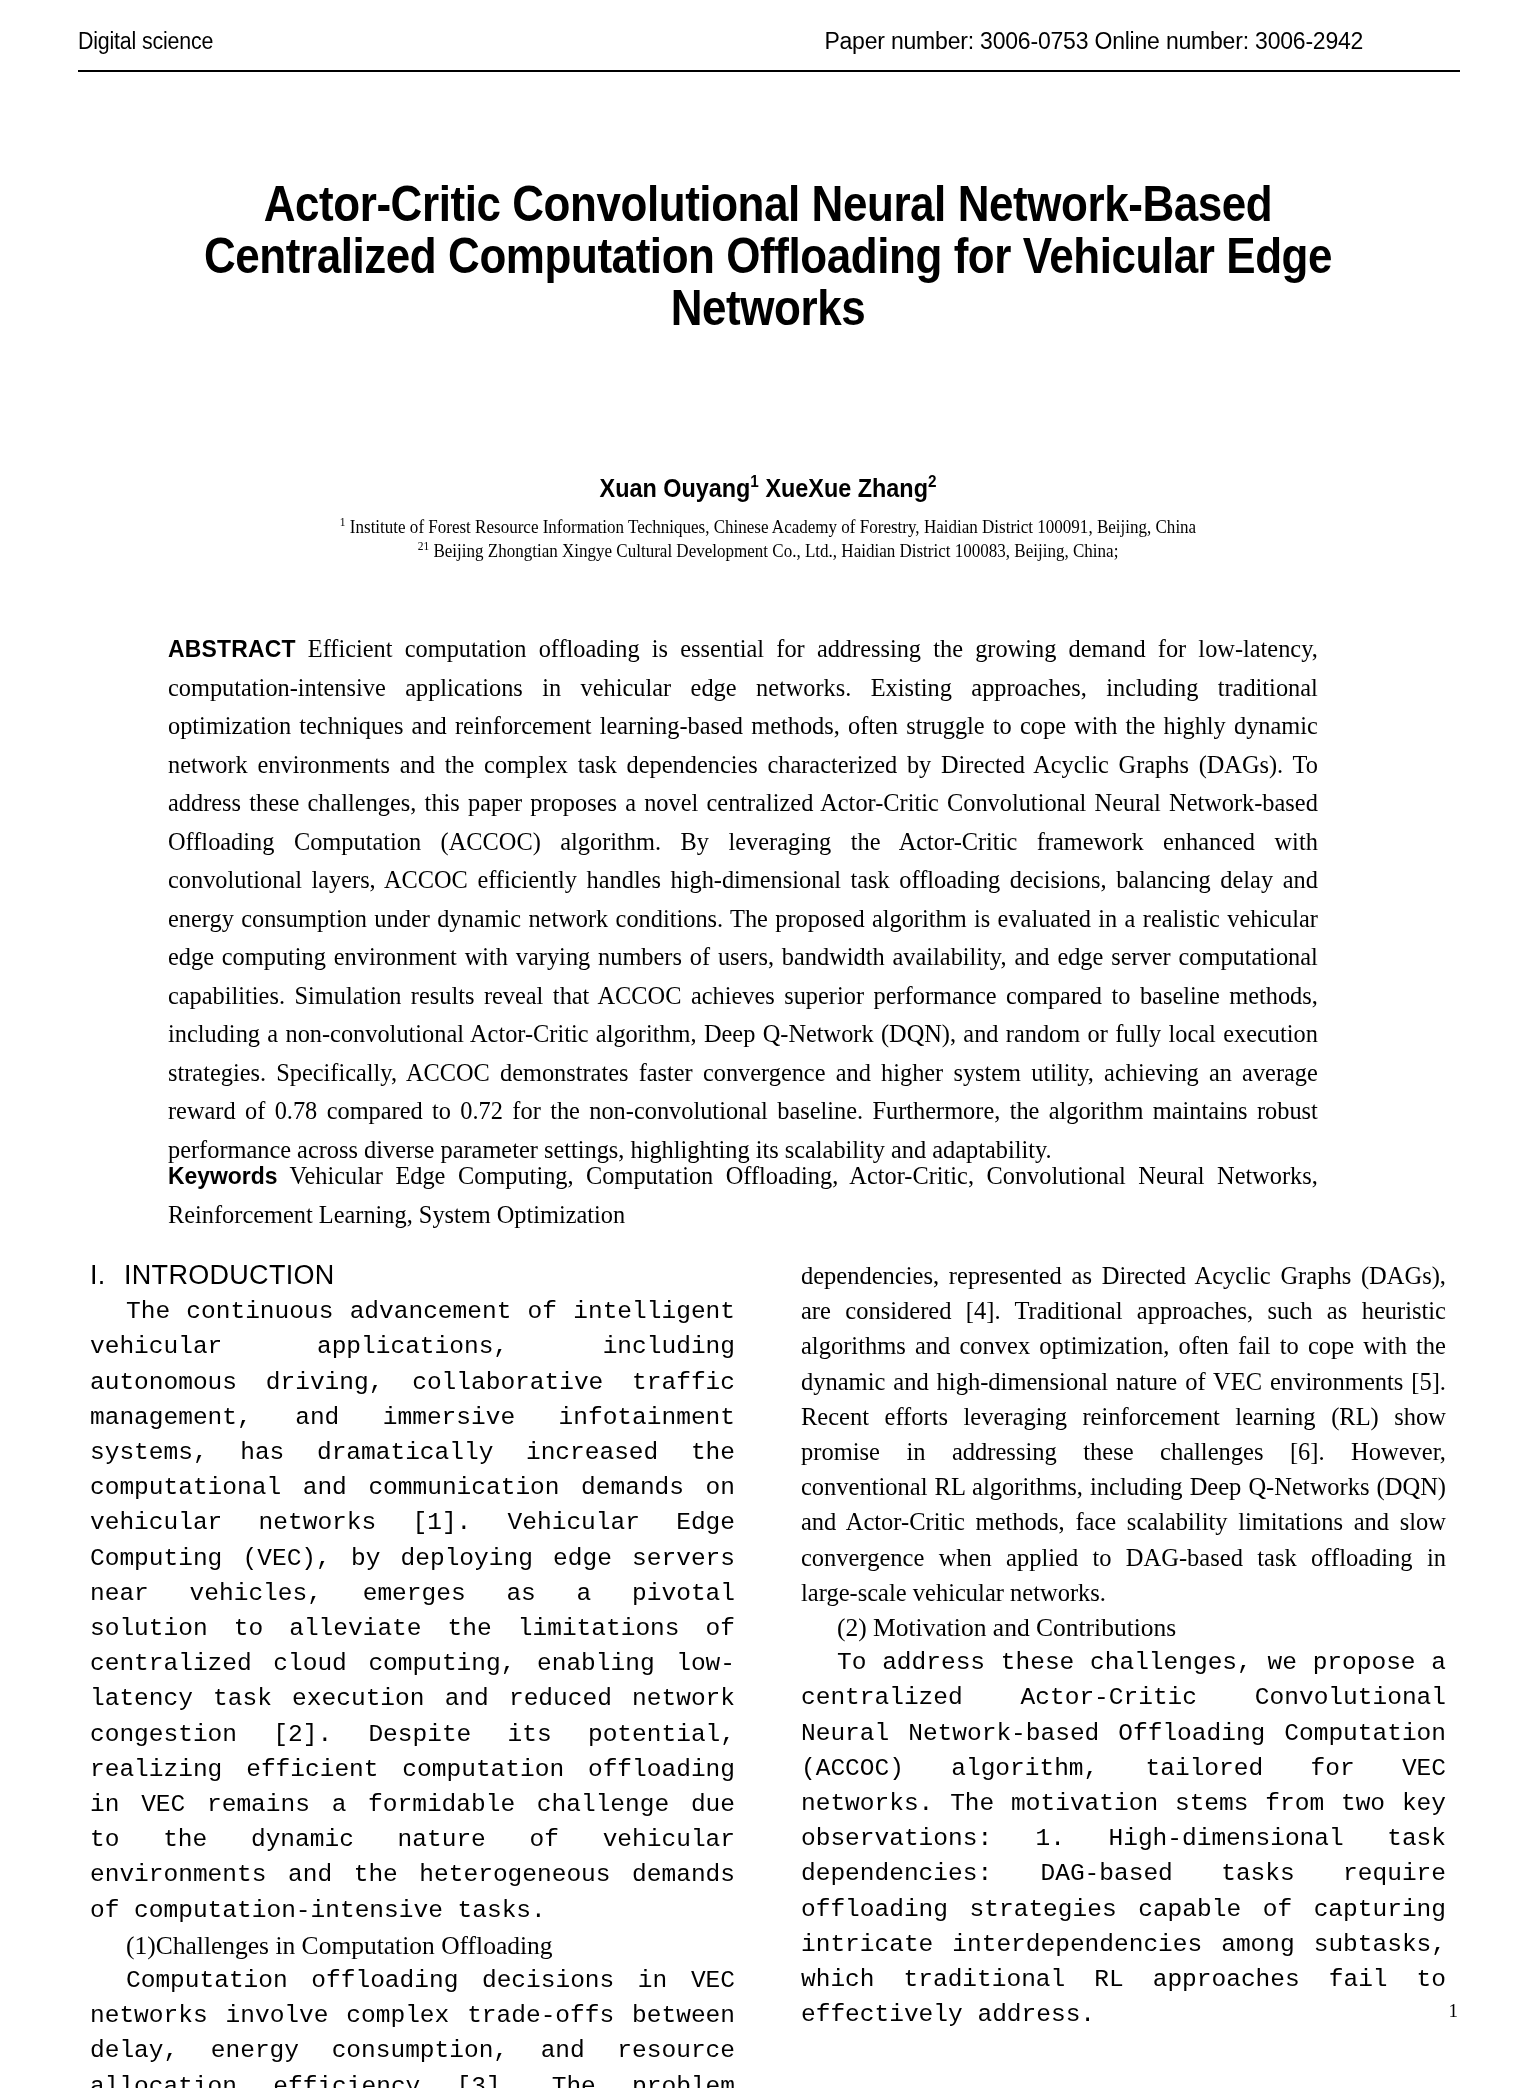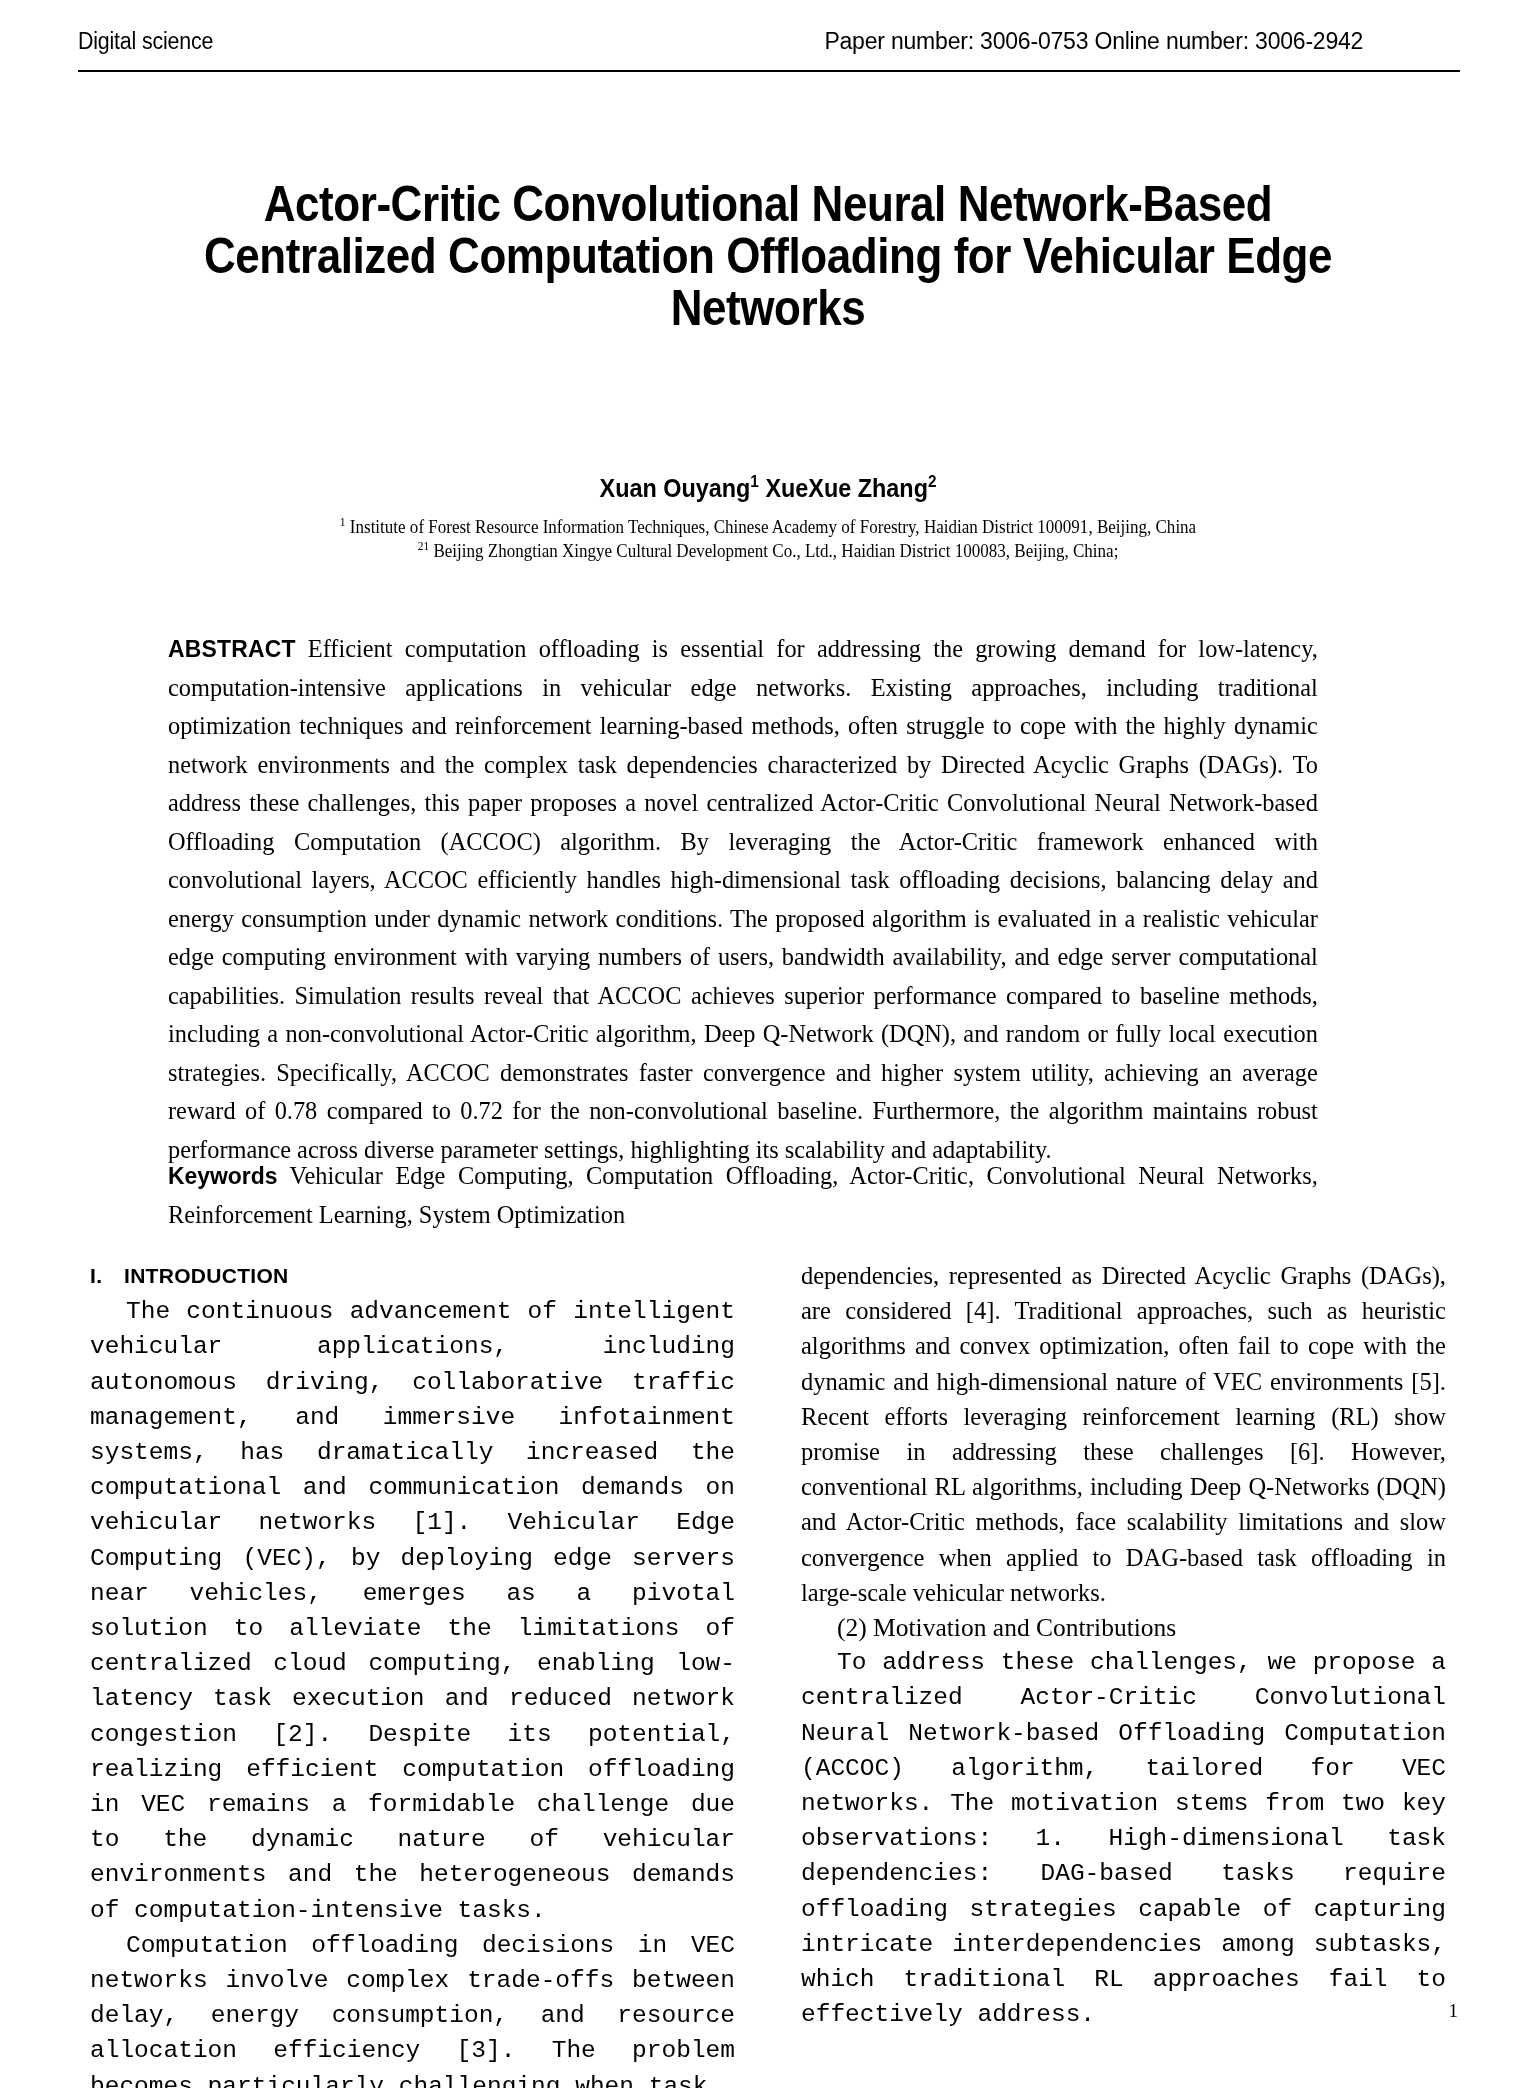--- a/index.html
+++ b/index.html
@@ -147,22 +147,22 @@
     font-size: 24.5px;
     line-height: 35.2px;
     text-align: justify;
     text-justify: inter-word;
   }
   .col p { margin: 0; }
   .col p.indent { text-indent: 36px; font-family: Liberation Mono, monospace; }
 
   .sec-head {
     font-family: "Liberation Sans Narrow", "Liberation Sans", "DejaVu Sans", sans-serif;
-    font-weight: bold;
-    font-size: 21px;
+    font-weight: normal;
+    font-size: 27px;
     letter-spacing: 0.3px;
     margin: 0 0 1px 0;
     white-space: nowrap;
   }
   .sec-head .numeral { display: inline-block; width: 34px; }
 
   .sub-head {
     font-family: "Liberation Serif", "DejaVu Serif", serif;
     font-weight: normal;
     font-size: 25.5px;
@@ -217,20 +217,21 @@
     <span>Vehicular Edge Computing, Computation Offloading, Actor-Critic, Convolutional Neural Networks, Reinforcement Learning, System Optimization</span>
   </div>
 
   <div class="columns">
 
     <div class="col">
       <div class="sec-head">
         <span class="numeral">I.</span><span>INTRODUCTION</span>
       </div>
       <p class="indent">The continuous advancement of intelligent vehicular applications, including autonomous driving, collaborative traffic management, and immersive infotainment systems, has dramatically increased the computational and communication demands on vehicular networks [1]. Vehicular Edge Computing (VEC), by deploying edge servers near vehicles, emerges as a pivotal solution to alleviate the limitations of centralized cloud computing, enabling low-latency task execution and reduced network congestion [2]. Despite its potential, realizing efficient computation offloading in VEC remains a formidable challenge due to the dynamic nature of vehicular environments and the heterogeneous demands of computation-intensive tasks.</p>
+      <p class="sub-head">(1)Challenges in Computation Offloading</p>
       <p class="indent">Computation offloading decisions in VEC networks involve complex trade-offs between delay, energy consumption, and resource allocation efficiency [3]. The problem becomes particularly challenging when task</p>
     </div>
 
     <div class="col">
       <p>dependencies, represented as Directed Acyclic Graphs (DAGs), are considered [4]. Traditional approaches, such as heuristic algorithms and convex optimization, often fail to cope with the dynamic and high-dimensional nature of VEC environments [5]. Recent efforts leveraging reinforcement learning (RL) show promise in addressing these challenges [6]. However, conventional RL algorithms, including Deep Q-Networks (DQN) and Actor-Critic methods, face scalability limitations and slow convergence when applied to DAG-based task offloading in large-scale vehicular networks.</p>
       <p class="sub-head">(2) Motivation and Contributions</p>
       <p class="indent">To address these challenges, we propose a centralized Actor-Critic Convolutional Neural Network-based Offloading Computation (ACCOC) algorithm, tailored for VEC networks. The motivation stems from two key observations: 1. High-dimensional task dependencies: DAG-based tasks require offloading strategies capable of capturing intricate interdependencies among subtasks, which traditional RL approaches fail to effectively address.</p>
     </div>
 
   </div>

